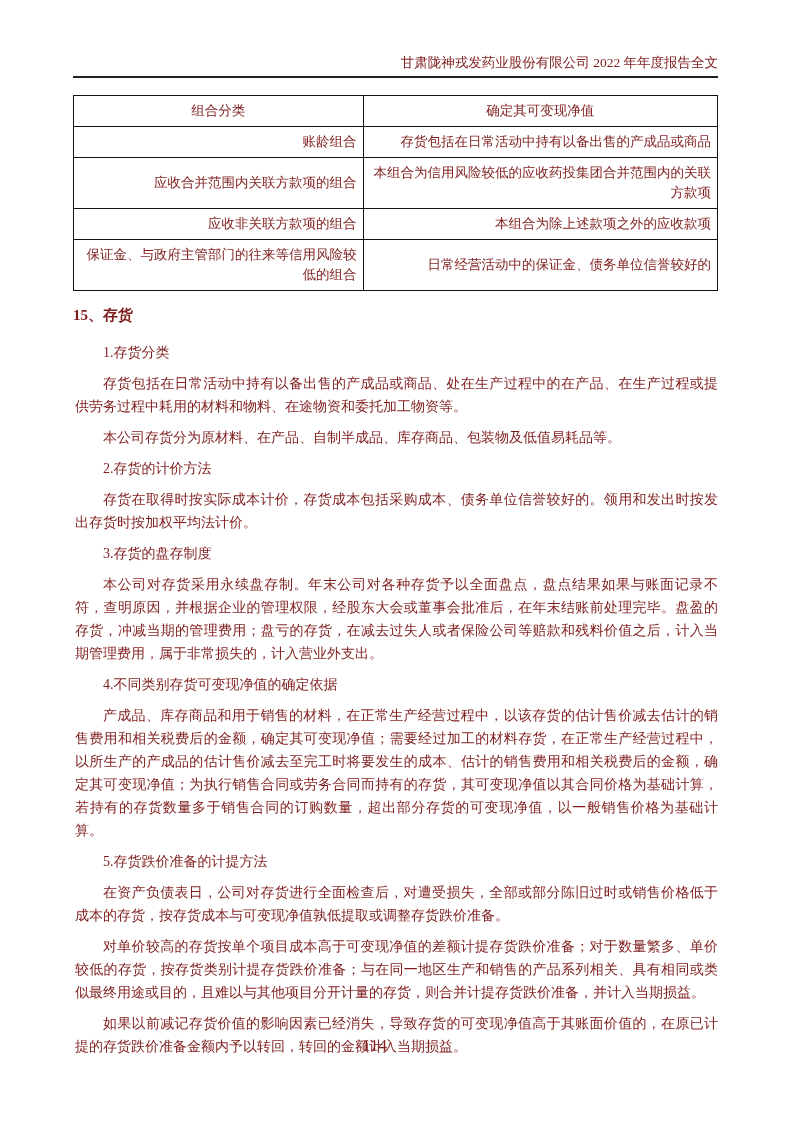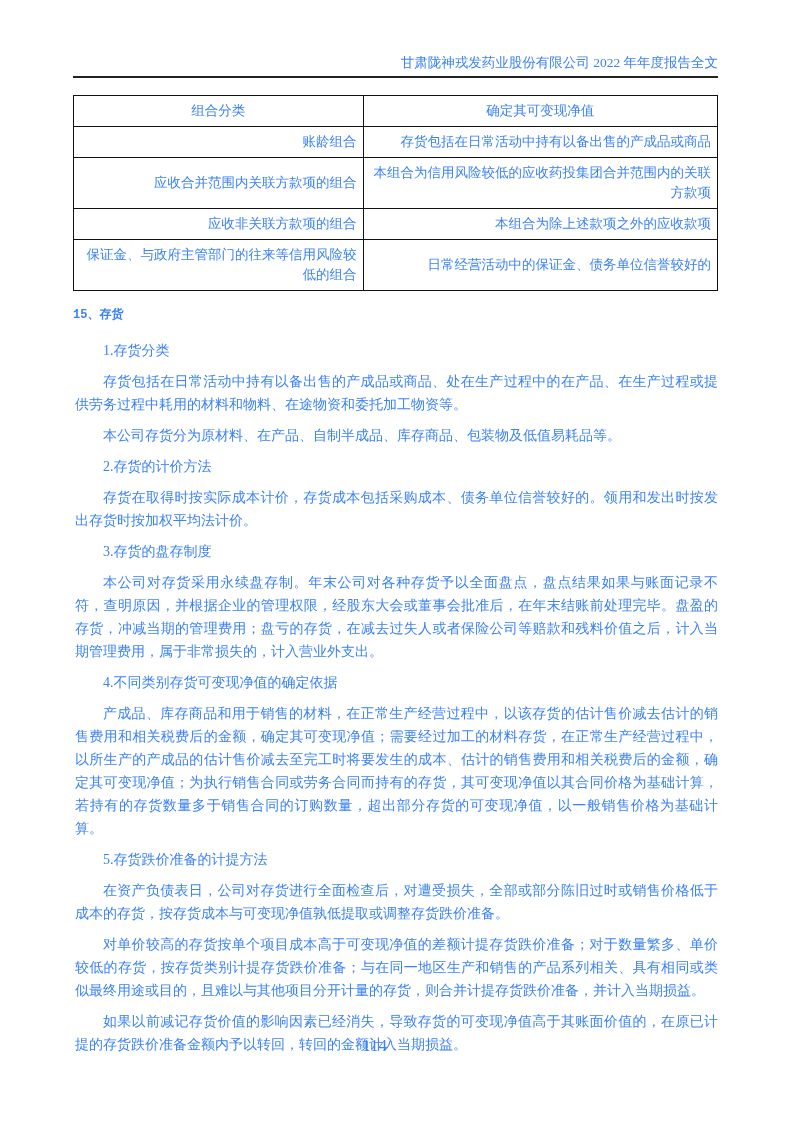--- a/index.html
+++ b/index.html
@@ -3,21 +3,21 @@
 <meta charset="utf-8">
 <style>
   html, body { margin: 0; padding: 0; background: #e8e8e8; }
   .page {
     position: relative;
     width: 793px;
     height: 1122px;
     margin: 0 auto;
     background: #ffffff;
     font-family: "Liberation Serif", "DejaVu Serif", serif;
-    color: #3b82f6;
+    color: #7f1d1d;
     overflow: hidden;
   }
   .doc-header {
     position: absolute;
     left: 73px;
     top: 54px;
     width: 645px;
     text-align: right;
     font-size: 13.5px;
     line-height: 18px;
@@ -45,24 +45,23 @@
   table.combo-table col.c1 { width: 290px; }
   table.combo-table col.c2 { width: 355px; }
   .section {
     position: absolute;
     left: 73px;
     top: 306px;
     width: 645px;
     font-size: 14px;
   }
   .section-heading {
-    font-size: 12px;
+    font-size: 15px;
     font-weight: bold;
     margin: 0 0 16px 0;
-    font-family: Liberation Mono, monospace;
   }
   .sub-heading, .para {
     margin: 0 0 8px 2px;
     text-indent: 2em;
     line-height: 23px;
     text-align: justify;
   }
   .page-number {
     position: absolute;
     left: 56px;

